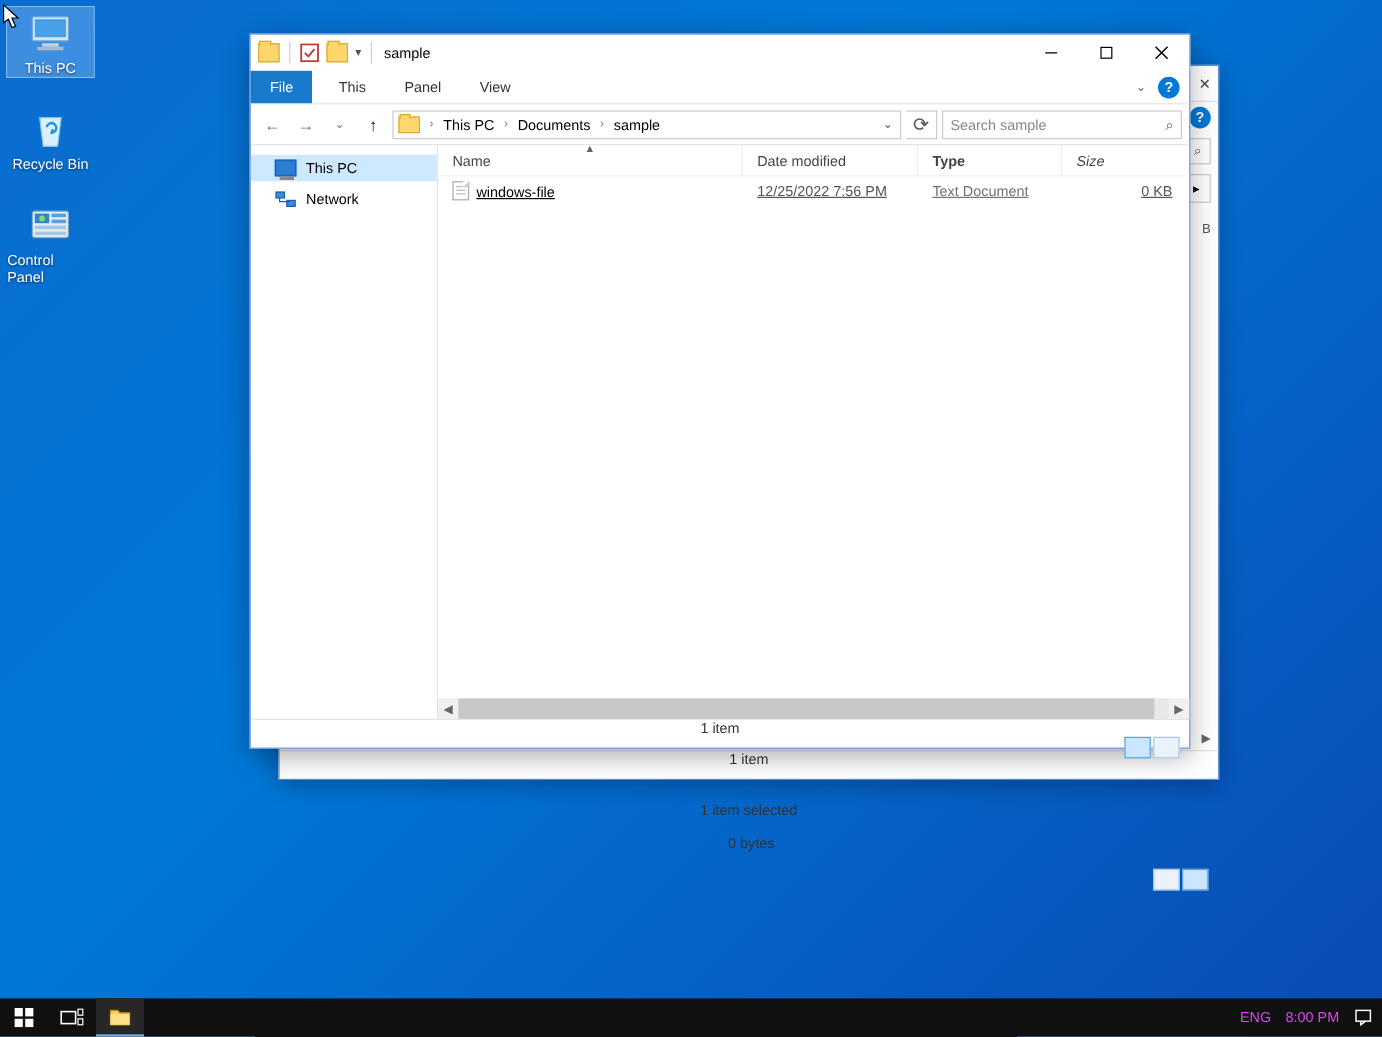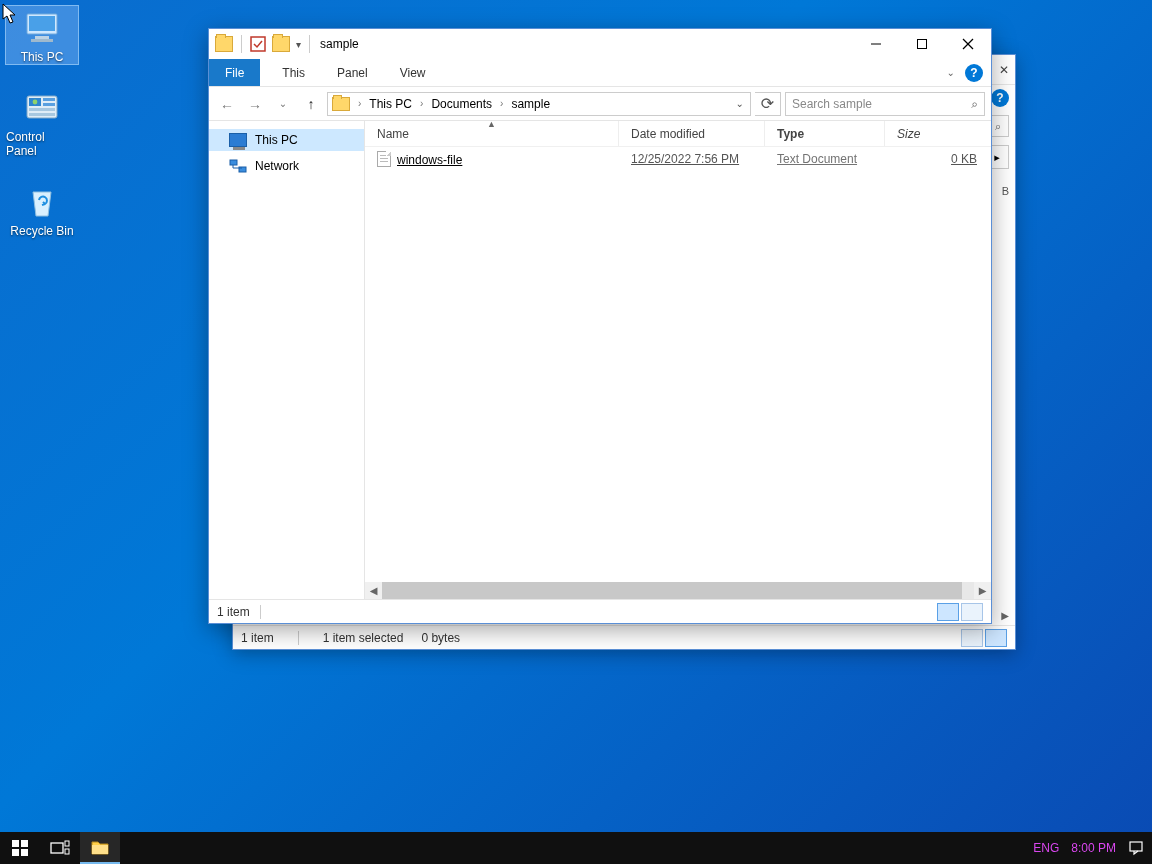--- a/index.html
+++ b/index.html
@@ -77,21 +77,21 @@
 .cell.size { flex:1; text-align: right; padding-right: 14px; color:#555; justify-content:flex-end;}
 .file-ico { width: 14px; height: 16px; border: 1px solid #aaa; background: #fff; position: relative; }
 .file-ico::before{content:"";position:absolute;top:3px;left:2px;width:8px;height:1px;background:#bbb;box-shadow:0 3px 0 #bbb,0 6px 0 #bbb;}
 .file-ico::after{content:"";position:absolute;top:-1px;right:-1px;width:5px;height:5px;background:linear-gradient(135deg,#fff 50%,#ccc 50%);}
 
 .content .hscroll { height: 17px; background: #f0f0f0; display: flex; align-items: center; margin-top:auto;}
 .content .hscroll .arrow{width:17px;height:17px;display:flex;align-items:center;justify-content:center;color:#666;font-size:10px;background:#f0f0f0;}
 .content .hscroll .track{flex:1;height:17px;background:#e8e8e8;position:relative;}
 .content .hscroll .thumb{position:absolute;left:0;top:0;height:17px;width:98%;background:#c8c8c8;}
 
-.statusbar { height: 24px; border-top: 1px solid #e5e5e5; display: flex; align-items: center; padding: 0 8px; font-size: 12px; color: #333; }
+.statusbar { height: 24px; border-top: 1px solid #e5e5e5; display: flex; align-items: center; padding: 0 8px; font-size: 12px; color: #333; flex-direction: column; }
 .statusbar .sep{width:1px;height:14px;background:#ccc;margin:0 10px;}
 
 
 .taskbar { position: absolute; bottom: 0; left: 0; right: 0; height: 32px; background: #101010; display: flex; align-items: center; color: #d946ef; font-size: 12px; }
 .tbtn { width: 40px; height: 32px; display: flex; align-items: center; justify-content: center; }
 .tbtn.active { background: #272727; border-bottom: 2px solid #76b9ed; }
 .tray { margin-left: auto; display: flex; align-items: center; gap: 12px; padding-right: 8px; }
 </style>
 </head>
 <body>
@@ -102,43 +102,43 @@
     <div class="dicon selected">
       <div class="glyph">
         <svg width="42" height="42" viewBox="0 0 42 42">
             <rect x="6" y="8" width="30" height="20" rx="1" fill="#cfe8ff" stroke="#6fa8dc"></rect>
             <rect x="8" y="10" width="26" height="15" fill="#49a0e8"></rect>
             <rect x="14" y="30" width="14" height="3" fill="#bcd3e6"></rect>
             <rect x="10" y="33" width="22" height="3" fill="#9fb9cd"></rect>
           </svg>
       </div>
       <span>This PC</span>
+    </div>
+    <div class="dicon">
+      <div class="glyph">
+        <svg width="42" height="42" viewBox="0 0 42 42">
+            <path d="M12 12 L30 12 L27 36 L15 36 Z" fill="#d9f0ff" stroke="#8fbfe0" stroke-width="1"></path>
+            <path d="M18 20 a4 4 0 1 1 6 4 l-2 -2 m2 2 l-3 1" fill="none" stroke="#1f8fe0" stroke-width="2"></path>
+          </svg>
+      </div>
+      <span>Recycle Bin</span>
     </div>
     <div class="dicon">
       <div class="glyph">
         <svg width="42" height="42" viewBox="0 0 42 42">
             <rect x="6" y="10" width="30" height="22" rx="2" fill="#e0edf7" stroke="#7fa8c9"></rect>
             <rect x="8" y="12" width="12" height="8" fill="#2f86d0"></rect>
             <circle cx="14" cy="16" r="2.4" fill="#8fd36b"></circle>
             <rect x="22" y="12" width="12" height="3" fill="#5aa0e0"></rect>
             <rect x="22" y="17" width="12" height="3" fill="#5aa0e0"></rect>
             <rect x="8" y="22" width="26" height="3" fill="#a8c8e0"></rect>
             <rect x="8" y="27" width="26" height="3" fill="#a8c8e0"></rect>
           </svg>
       </div>
       <span>Control Panel</span>
-    </div>
-    <div class="dicon">
-      <div class="glyph">
-        <svg width="42" height="42" viewBox="0 0 42 42">
-            <path d="M12 12 L30 12 L27 36 L15 36 Z" fill="#d9f0ff" stroke="#8fbfe0" stroke-width="1"></path>
-            <path d="M18 20 a4 4 0 1 1 6 4 l-2 -2 m2 2 l-3 1" fill="none" stroke="#1f8fe0" stroke-width="2"></path>
-          </svg>
-      </div>
-      <span>Recycle Bin</span>
     </div>
   </div>
 
   <svg class="cursor" width="18" height="22" viewBox="0 0 18 22">
       <path d="M1 1 L1 16 L5 13 L8 20 L11 19 L8 12 L13 12 Z" fill="#fff" stroke="#000" stroke-width="1"></path>
     </svg>
 
   <div class="window-back">
     <div class="topstrip">
       <span>✕</span>

